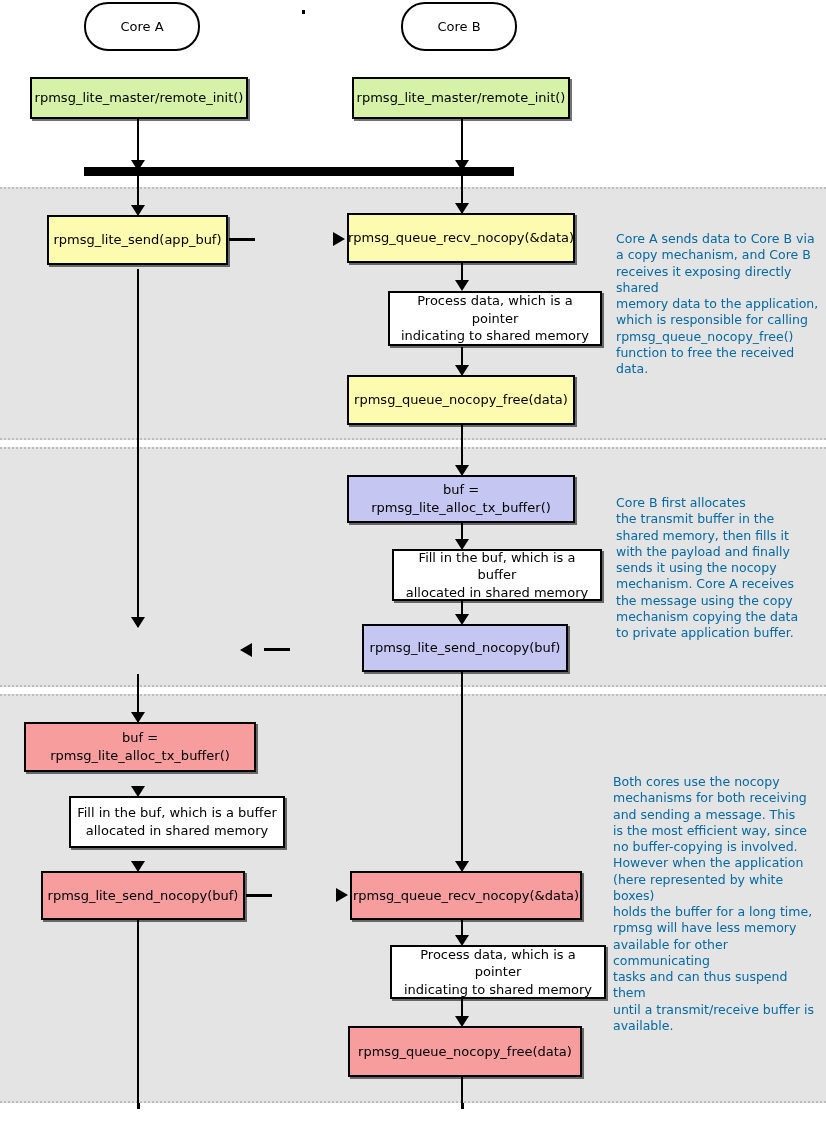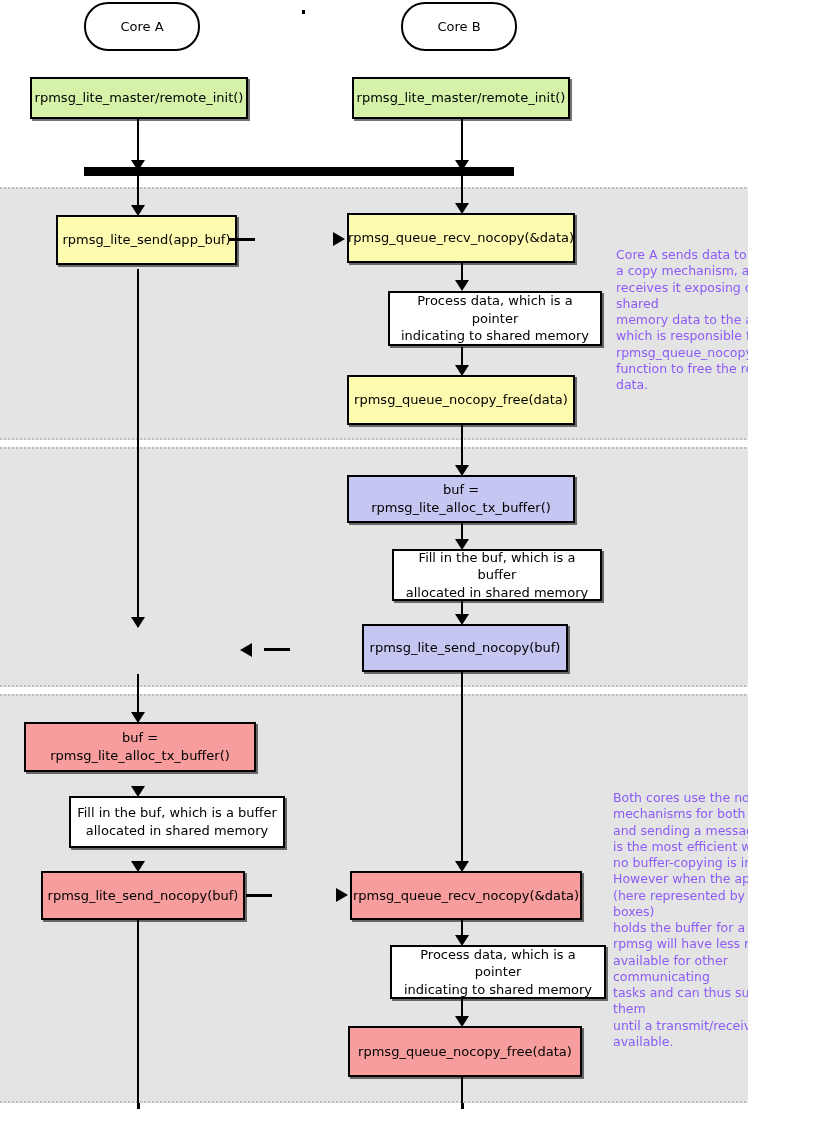--- a/index.html
+++ b/index.html
@@ -2,21 +2,21 @@
 <html><head>
 <meta charset="utf-8">
 <style>
   html,body{margin:0;padding:0;background:#ffffff;}
   body{
     font-family:"DejaVu Sans", sans-serif;
     -webkit-font-smoothing:antialiased;
   }
   #canvas{
     position:relative;
-    width:748px;
+    width:826px;
     height:1133px;
     background:#ffffff;
     overflow:hidden;
   }
 
   
   .band{
     position:absolute;
     left:0;
     width:826px;
@@ -111,24 +111,23 @@
     border-top:7px solid transparent;
     border-bottom:7px solid transparent;
     border-right:12px solid #000;
   }
 
   
   .note{
     position:absolute;
     font-size:12.5px;
     line-height:1.30;
-    color:#8b5cf6;
+    color:#0369a1;
     white-space:pre-line;
     width:210px;
-    margin-top:16px;
   }
 </style>
 </head>
 <body>
 
 <div id="canvas">
 
   <div class="band" style="top:187px;height:253px;"></div>
   <div class="band" style="top:447px;height:240px;"></div>
   <div class="band" style="top:694px;height:409px;"></div>
@@ -168,21 +167,21 @@
   <div class="box c-green" style="left:352px;top:77px;width:218px;height:42px;">
     <span>rpmsg_lite_master/remote_init()</span>
   </div>
 
   <div class="vhead" style="left:131px;top:160px;"></div>
   <div class="vhead" style="left:455px;top:160px;"></div>
 
   <div class="syncbar" style="left:84px;top:167px;width:430px;height:9px;"></div>
 
   <div class="vhead" style="left:131px;top:205px;"></div>
-  <div class="box c-yellow" style="left:56px;top:215px;width:181px;height:50px;">
+  <div class="box c-yellow" style="left:47px;top:215px;width:181px;height:50px;">
     <span>rpmsg_lite_send(app_buf)</span>
   </div>
 
   <div class="vhead" style="left:455px;top:203px;"></div>
   <div class="box c-yellow" style="left:347px;top:213px;width:228px;height:50px;">
     <span>rpmsg_queue_recv_nocopy(&amp;data)</span>
   </div>
 
   <div class="vhead" style="left:455px;top:280px;"></div>
   <div class="box c-white" style="left:354px;top:291px;width:214px;height:55px;">
@@ -220,20 +219,29 @@
   <div class="vhead" style="left:455px;top:614px;"></div>
   <div class="box c-blue" style="left:362px;top:624px;width:206px;height:48px;">
     <span>rpmsg_lite_send_nocopy(buf)</span>
   </div>
 
   <div class="vhead" style="left:131px;top:617px;"></div>
 
   <div class="hdash" style="left:264px;top:648px;width:98px;"></div>
   <div class="hhead-l" style="left:240px;top:643px;"></div>
 
+  <div class="note" style="left:616px;top:495px;">Core B first allocates
+the transmit buffer in the
+shared memory, then fills it
+with the payload and finally
+sends it using the nocopy
+mechanism. Core A receives
+the message using the copy
+mechanism copying the data
+to private application buffer.</div>
 
   <div class="vhead" style="left:131px;top:712px;"></div>
   <div class="box c-red" style="left:24px;top:722px;width:232px;height:50px;">
     <span>buf = rpmsg_lite_alloc_tx_buffer()</span>
   </div>
 
   <div class="vhead" style="left:131px;top:786px;"></div>
   <div class="box c-white" style="left:35px;top:796px;width:216px;height:52px;">
     <span style="white-space: pre-line;">Fill in the buf, which is a buffer
 allocated in shared memory</span>

